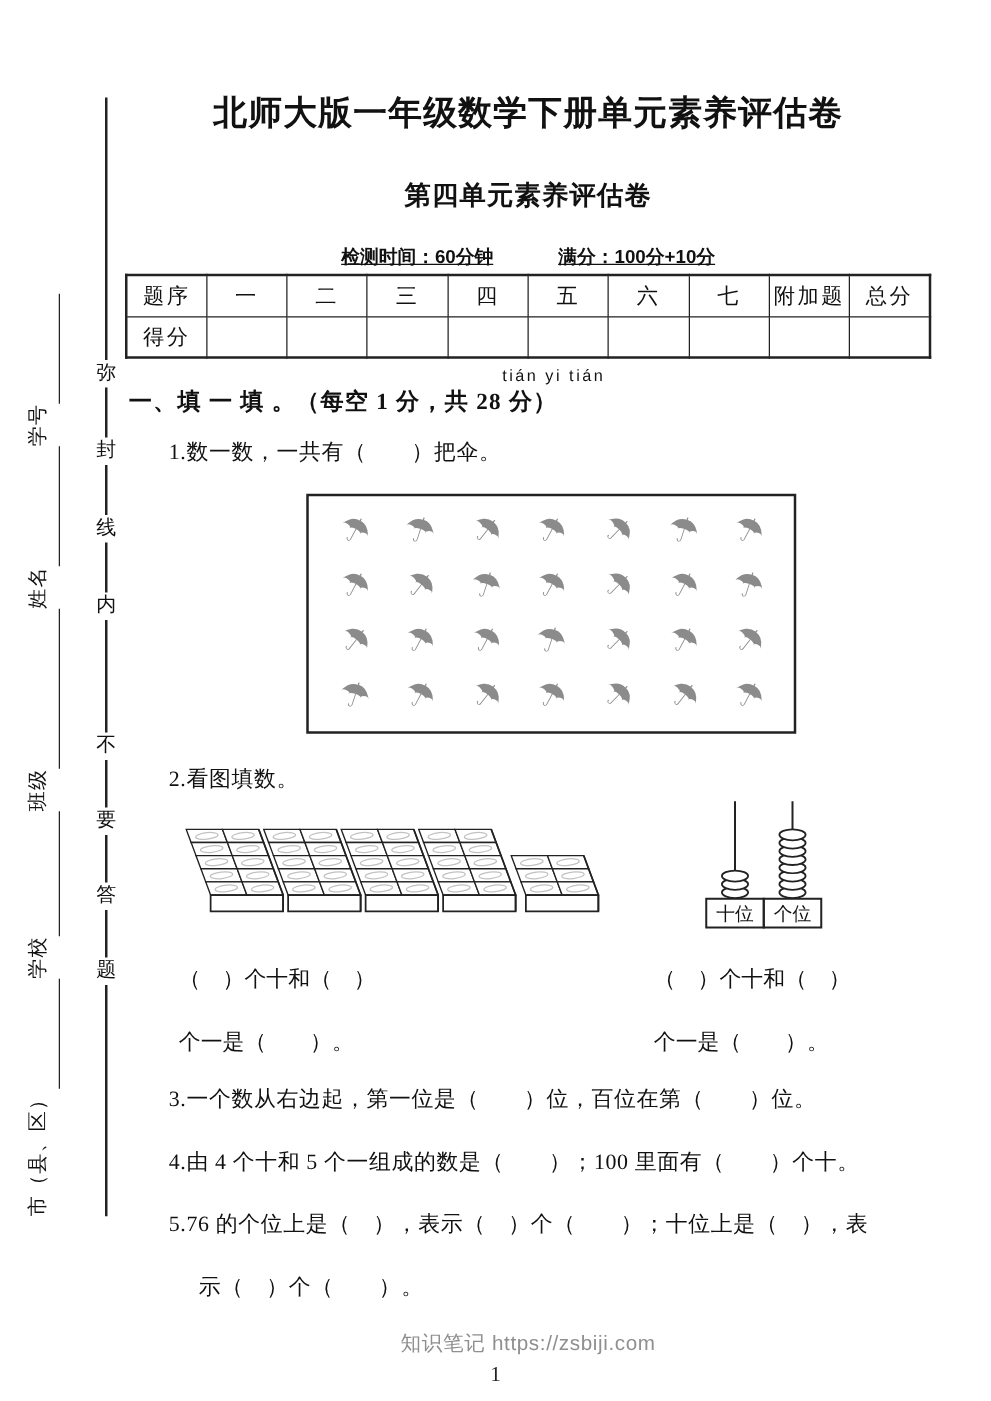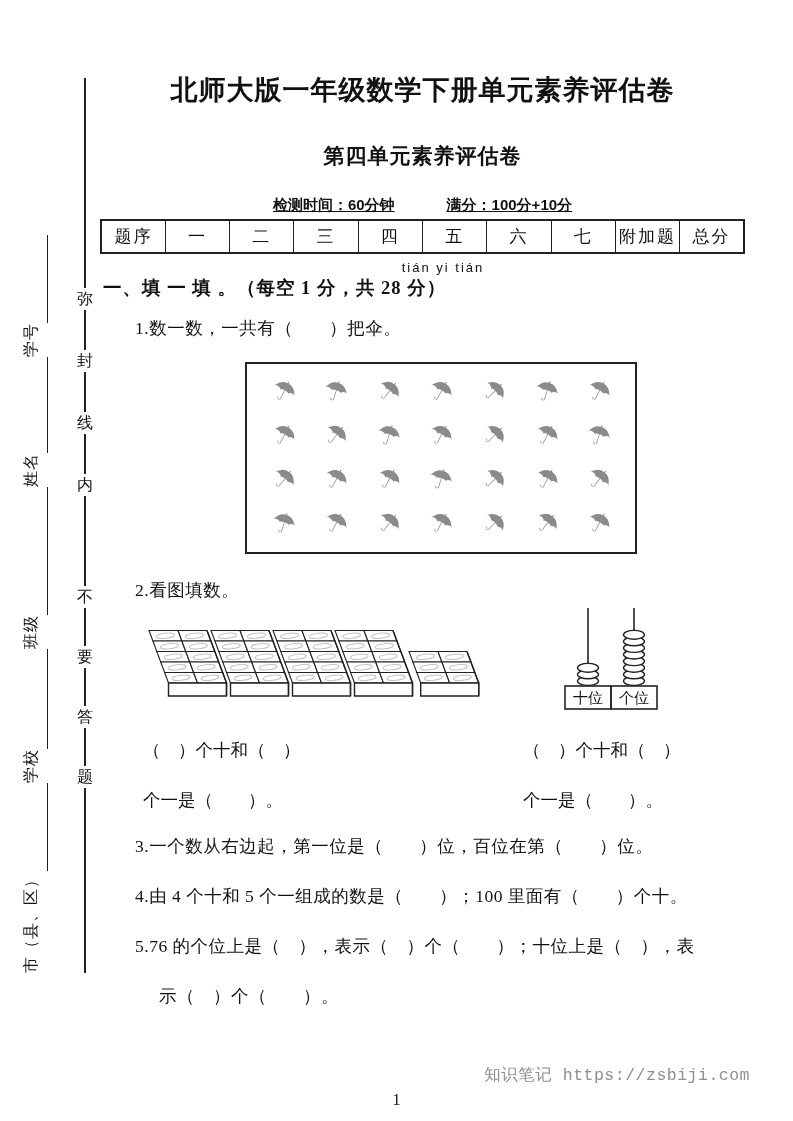--- a/index.html
+++ b/index.html
@@ -84,22 +84,22 @@
   .fill-row{ display:flex; margin-top:6px; }
   .fill-left{ margin-left:48px; width:380px; font-size:17.5px; }
   .fill-right{ font-size:17.5px; }
   .fill-line2{ margin-top:26px; }
   .q3{ margin-top:22px; }
   .q4{ margin-top:26px; }
   .q5{ margin-top:26px; }
   .q5b{ margin-top:26px; margin-left:64px; }
   
   .footer{
-    position:absolute; left:95px; width:655px; top:1064px; text-align:right;
-    font-family:Liberation Mono, monospace;
+    position:absolute; left:95px; width:655px; top:1064px; text-align:center;
+    font-family:Liberation Sans, sans-serif;
     font-size:16.5px; color:#8f8f8f; letter-spacing:0.5px;
   }
   .pagenum{
     position:absolute; left:0; width:793px; top:1090px; text-align:center;
     font-size:17px; color:#222;
   }
 </style>
 </head>
 <body>
 
@@ -154,20 +154,32 @@
             <td>题序</td>
             <td>一</td>
             <td>二</td>
             <td>三</td>
             <td>四</td>
             <td>五</td>
             <td>六</td>
             <td>七</td>
             <td>附加题</td>
             <td>总分</td>
+          </tr>
+        <tr id="score-value-row">
+            <td>得分</td>
+            <td></td>
+            <td></td>
+            <td></td>
+            <td></td>
+            <td></td>
+            <td></td>
+            <td></td>
+            <td></td>
+            <td></td>
           </tr>
       </tbody>
     </table>
 
     <div class="pinyin">tián yi tián</div>
     <div class="sec-head">一、填 一 填 。（每空 1 分，共 28 分）</div>
 
     <div class="q q1">1.数一数，一共有（　　）把伞。</div>
 
     <div class="umb-box" id="umbrella-grid">

